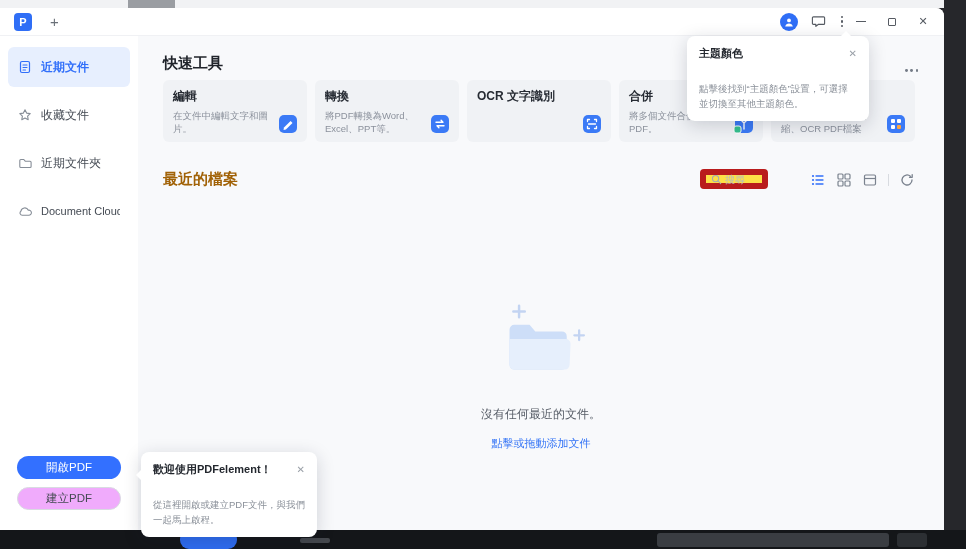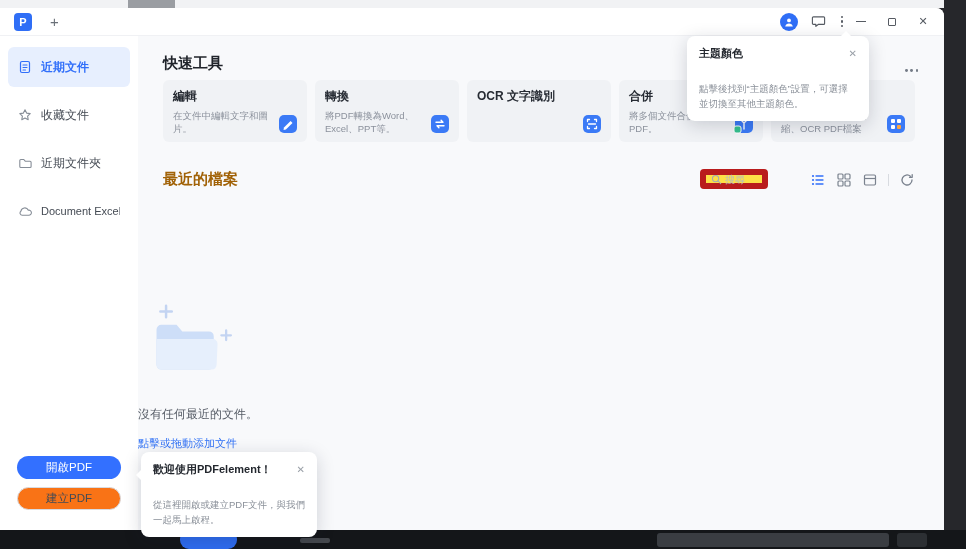--- a/index.html
+++ b/index.html
@@ -38,21 +38,21 @@
   .sidebar{position:absolute;left:0;top:28px;width:138px;height:494px;background:#fff;}
   .side-list{padding-top:11px;}
   .side-item{margin:0 8px 8px;height:40px;border-radius:6px;display:flex;align-items:center;gap:9px;padding:0 10px;font-size:12px;color:#454b54;cursor:pointer;}
   .side-item.active{background:#e7effe;color:#316ffa;font-weight:bold;}
   .side-item .s-icon{display:flex;color:#868d97;flex:0 0 auto;}
   .side-item.active .s-icon{color:#316ffa;}
   .side-item .s-label{white-space:nowrap;overflow:hidden;}
   .side-item.cloud .s-label{font-size:11px;}
   .pill{position:absolute;left:17px;width:104px;height:23px;border-radius:12px;font-size:11.5px;display:flex;align-items:center;justify-content:center;cursor:pointer;border:none;font-family:inherit;}
   .pill.primary{top:420px;background:#3370ff;color:#fff;}
-  .pill.ghost{top:451px;background:#f97316;color:#454b54;border:1px solid #d8dbe1;}
+  .pill.ghost{top:451px;background:#f0abfc;color:#454b54;border:1px solid #d8dbe1;}
 
   
   .main{position:absolute;left:138px;top:28px;width:806px;height:494px;background:#f8f9fb;}
   .qt-title{position:absolute;left:25px;top:18px;font-size:15px;font-weight:bold;color:#20242b;}
   .more-dots{position:absolute;left:764px;top:30px;display:flex;gap:2.5px;cursor:pointer;padding:3px;}
   .more-dots i{width:2.8px;height:2.8px;border-radius:50%;background:#757c87;}
   .cards{position:absolute;left:25px;top:44px;display:flex;gap:8px;}
   .card{position:relative;width:144px;height:62px;border-radius:6px;background:#f0f2f5;padding:8px 10px;cursor:pointer;overflow:hidden;}
   .card-title{font-size:12px;font-weight:bold;color:#262b33;}
   .card-desc{margin-top:4px;font-size:9.5px;line-height:13px;color:#8b919c;width:104px;}
@@ -61,21 +61,21 @@
   .recent-title{position:absolute;left:25px;top:134px;font-size:15px;font-weight:bold;color:#a16207;}
   .search-box{position:absolute;left:562px;top:133px;width:68px;height:20px;background:#fde047;border:6px solid #b91c1c;border-radius:4px;display:flex;align-items:center;padding:0 5px;gap:3px;}
   .search-icon{display:flex;flex:0 0 auto;}
   .search-input{flex:1;min-width:0;border:none;outline:none;background:transparent;font-size:10px;color:#333;font-family:inherit;}
   .search-input::placeholder{color:#b6bcc5;}
   .view-icons{position:absolute;left:672px;top:136px;display:flex;align-items:center;gap:10px;}
   .v-icon{width:16px;height:16px;color:#7a828e;cursor:pointer;display:flex;}
   .v-icon.active{color:#316ffa;}
   .v-divider{width:1px;height:12px;background:#d8dbe0;}
 
-  .empty{position:absolute;left:0;top:264px;width:100%;display:flex;flex-direction:column;align-items:flex-start;}
+  .empty{position:absolute;left:0;top:264px;width:100%;display:flex;flex-direction:column;align-items:center;}
   .empty-text{margin-top:24px;font-size:12px;color:#565c66;}
   .empty-link{margin-top:13px;font-size:11px;color:#3273f6;cursor:pointer;}
 
   
   .popover{position:absolute;background:#fff;border-radius:8px;box-shadow:0 4px 18px rgba(20,30,50,.18);padding:10px 12px;z-index:40;}
   .popover.theme{left:687px;top:28px;width:182px;}
   .popover.welcome{left:141px;top:444px;width:176px;}
   .pop-head{display:flex;align-items:center;justify-content:space-between;}
   .pop-title{font-size:11px;font-weight:bold;color:#23272e;}
   .pop-close{font-size:10px;color:#9aa0a8;cursor:pointer;line-height:1;margin-left:8px;margin-top:1px;}
@@ -155,21 +155,21 @@
               </svg>
           </span>
           <span class="s-label">近期文件夾</span>
         </div>
         <div class="side-item cloud">
           <span class="s-icon">
             <svg width="14" height="14" viewBox="0 0 14 14">
                 <path d="M4.5 11.3h6.3a2.6 2.6 0 1 0-.5-5.15 3.9 3.9 0 0 0-7.4 1.15 2.25 2.25 0 0 0 1.6 4z" fill="none" stroke="currentColor" stroke-width="1.1" stroke-linejoin="round"></path>
               </svg>
           </span>
-          <span class="s-label">Document Excel</span>
+          <span class="s-label">Document Cloud</span>
         </div>
       </div>
       <button class="pill primary">開啟PDF</button>
       <button class="pill ghost">建立PDF</button>
     </div>
 
     <div class="main">
       <div class="qt-title">快速工具</div>
       <div class="more-dots">
           <i></i>

